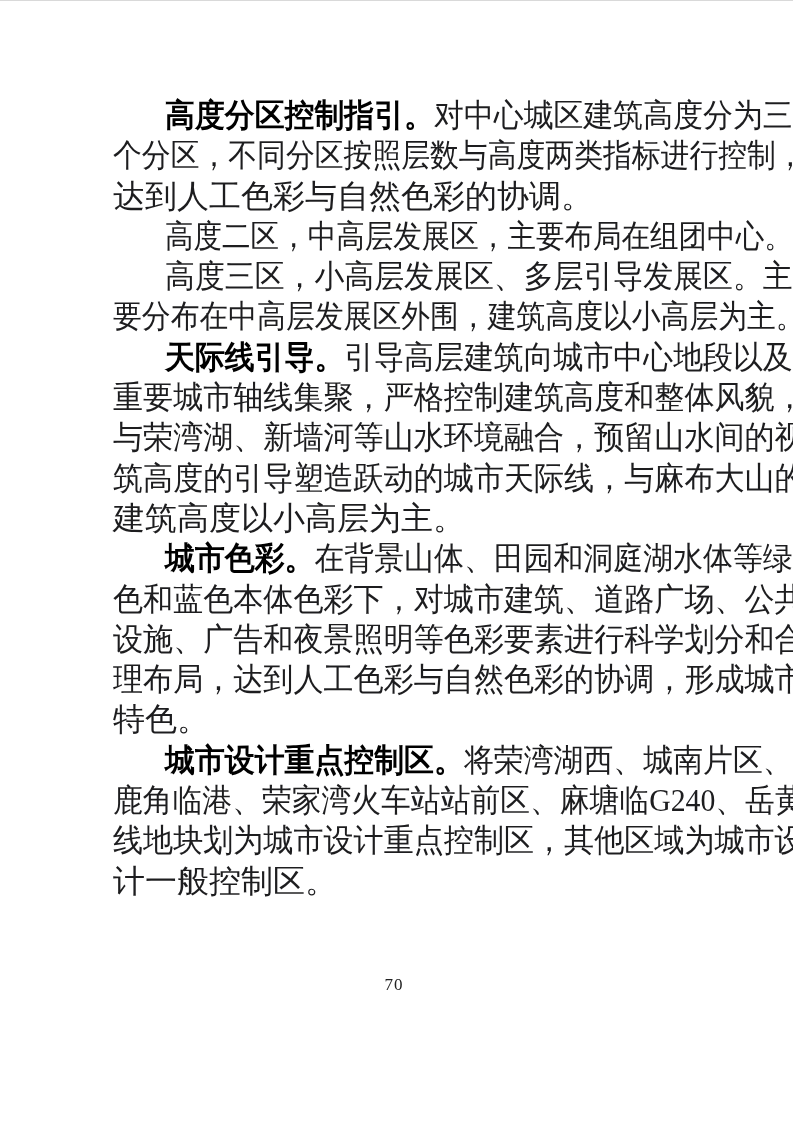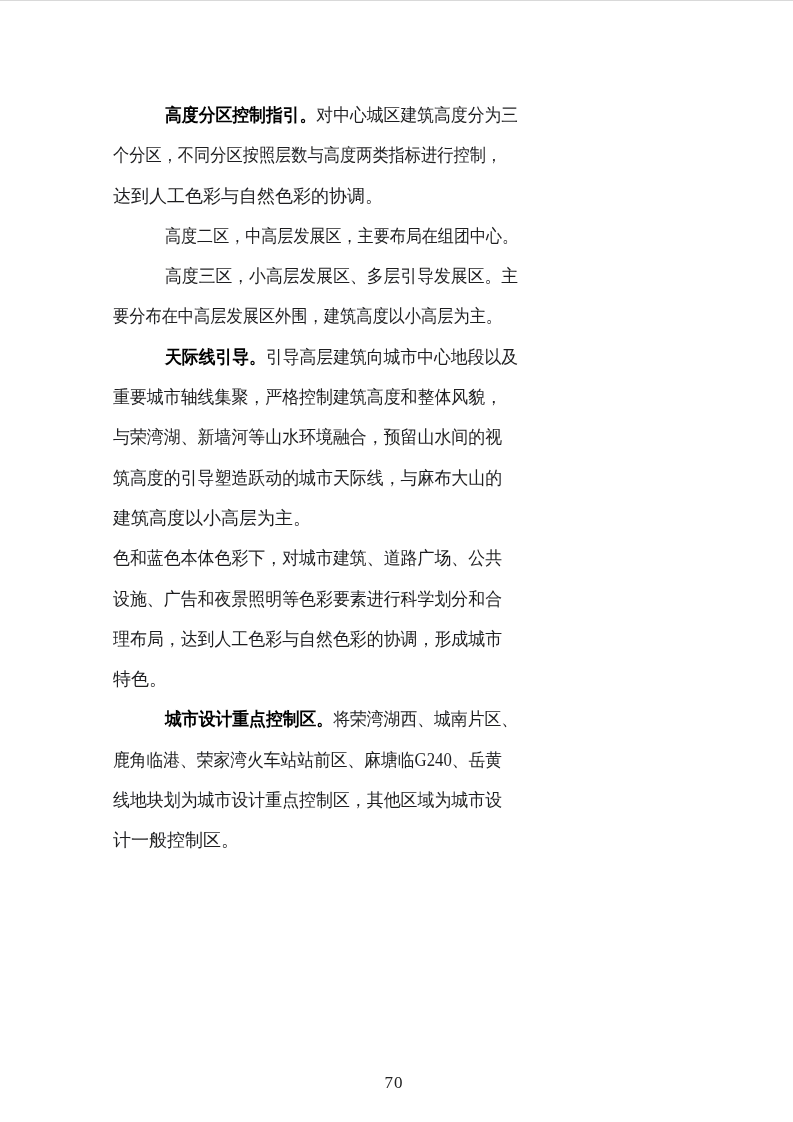--- a/index.html
+++ b/index.html
@@ -17,21 +17,21 @@
     border-top: 1px solid #d9d9d9;
     font-family: "Liberation Serif", "DejaVu Serif", serif;
     color: #1d1d1f;
     box-sizing: border-box;
   }
   .text-block {
     position: absolute;
     left: 113px;
     top: 94px;
     width: 562px;
-    font-size: 18px;
+    font-size: 32px;
   }
   .line {
     height: 40.3px;
     line-height: 40.3px;
     white-space: nowrap;
     overflow: visible;
   }
   .line.indent {
     padding-left: 52px;
   }
@@ -40,21 +40,21 @@
     transform-origin: 0 50%;
     white-space: nowrap;
   }
   .line-inner b {
     font-weight: 700;
     color: #000;
   }
   .folio {
     position: absolute;
     left: 113px;
-    top: 1072px;
+    top: 974px;
     width: 562px;
     text-align: center;
     font-size: 17px;
     line-height: 20px;
     color: #222;
     letter-spacing: 1px;
   }
 </style>
 </head>
 <body>
@@ -65,20 +65,21 @@
       <div class="line"><span class="line-inner" style="transform: scaleX(0.900641);">个分区，不同分区按照层数与高度两类指标进行控制，</span></div>
       <div class="line para-end"><span class="line-inner">达到人工色彩与自然色彩的协调。</span></div>
       <div class="line indent para-end"><span class="line-inner" style="transform: scaleX(0.891608);">高度二区，中高层发展区，主要布局在组团中心。</span></div>
       <div class="line indent"><span class="line-inner" style="transform: scaleX(0.934066);">高度三区，小高层发展区、多层引导发展区。主</span></div>
       <div class="line para-end"><span class="line-inner" style="transform: scaleX(0.900641);">要分布在中高层发展区外围，建筑高度以小高层为主。</span></div>
       <div class="line indent"><span class="line-inner" style="transform: scaleX(0.934066);"><b>天际线引导。</b>引导高层建筑向城市中心地段以及</span></div>
       <div class="line"><span class="line-inner" style="transform: scaleX(0.939799);">重要城市轴线集聚，严格控制建筑高度和整体风貌，</span></div>
       <div class="line"><span class="line-inner" style="transform: scaleX(0.939799);">与荣湾湖、新墙河等山水环境融合，预留山水间的视</span></div>
       <div class="line"><span class="line-inner" style="transform: scaleX(0.939799);">筑高度的引导塑造跃动的城市天际线，与麻布大山的</span></div>
       <div class="line para-end"><span class="line-inner">建筑高度以小高层为主。</span></div>
+      <div class="line indent"><span class="line-inner" style="transform: scaleX(0.934066);"><b>城市色彩。</b>在背景山体、田园和洞庭湖水体等绿</span></div>
       <div class="line"><span class="line-inner" style="transform: scaleX(0.939799);">色和蓝色本体色彩下，对城市建筑、道路广场、公共</span></div>
       <div class="line"><span class="line-inner" style="transform: scaleX(0.939799);">设施、广告和夜景照明等色彩要素进行科学划分和合</span></div>
       <div class="line"><span class="line-inner" style="transform: scaleX(0.939799);">理布局，达到人工色彩与自然色彩的协调，形成城市</span></div>
       <div class="line para-end"><span class="line-inner">特色。</span></div>
       <div class="line indent"><span class="line-inner" style="transform: scaleX(0.934066);"><b>城市设计重点控制区。</b>将荣湾湖西、城南片区、</span></div>
       <div class="line"><span class="line-inner" style="transform: scaleX(0.930801);">鹿角临港、荣家湾火车站站前区、麻塘临G240、岳黄</span></div>
       <div class="line"><span class="line-inner" style="transform: scaleX(0.939799);">线地块划为城市设计重点控制区，其他区域为城市设</span></div>
       <div class="line para-end"><span class="line-inner">计一般控制区。</span></div>
     </div>
   <div class="folio">70</div>

